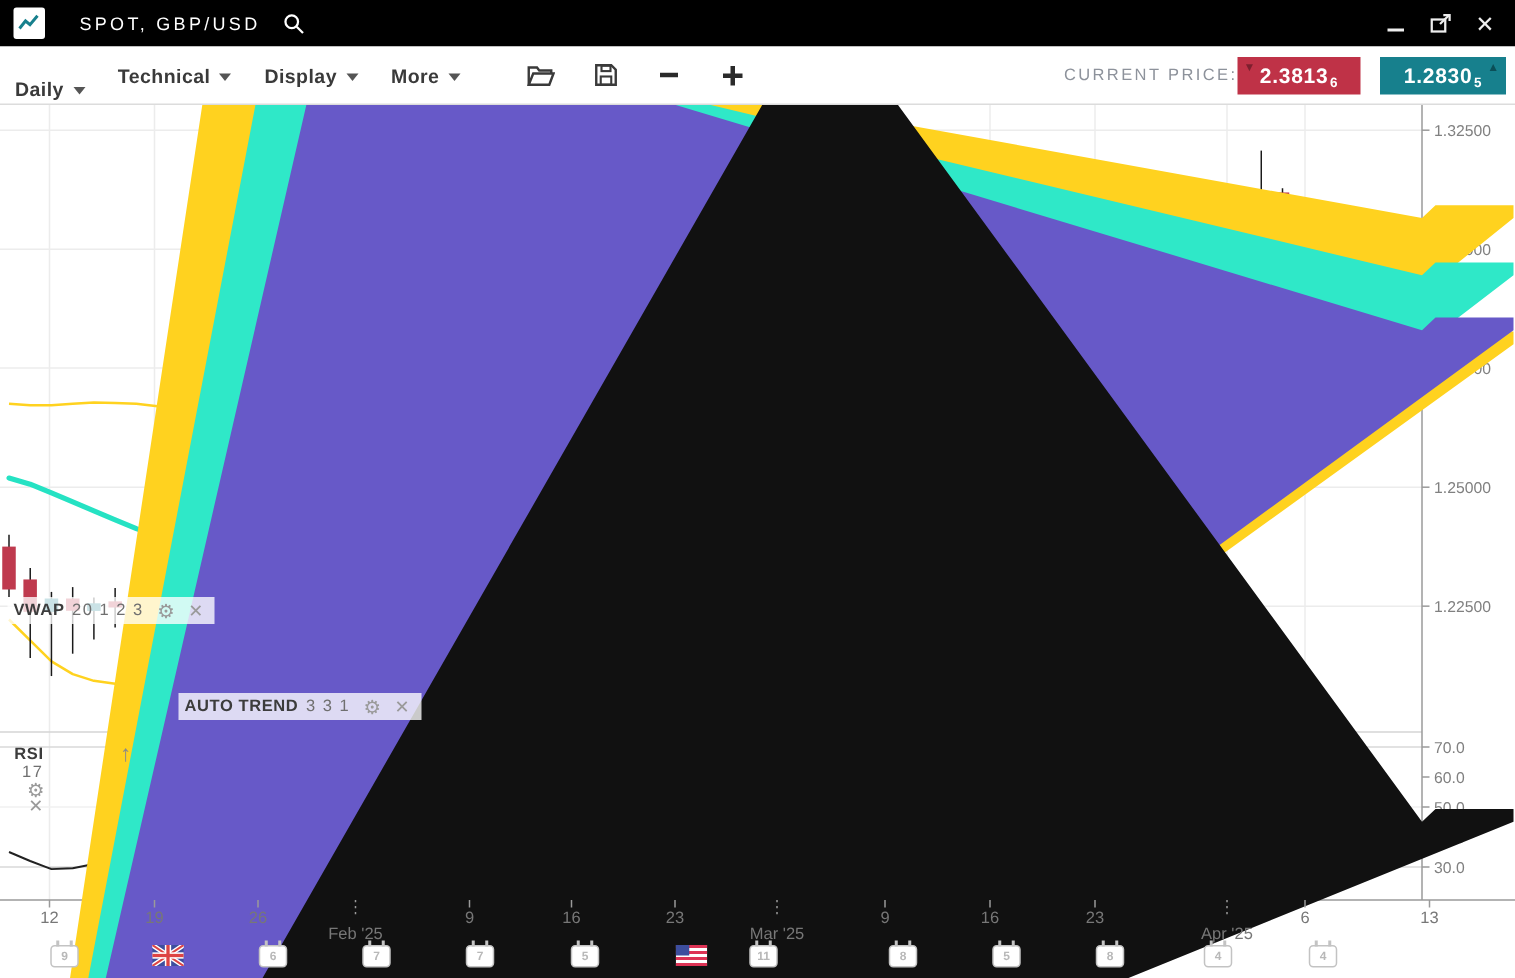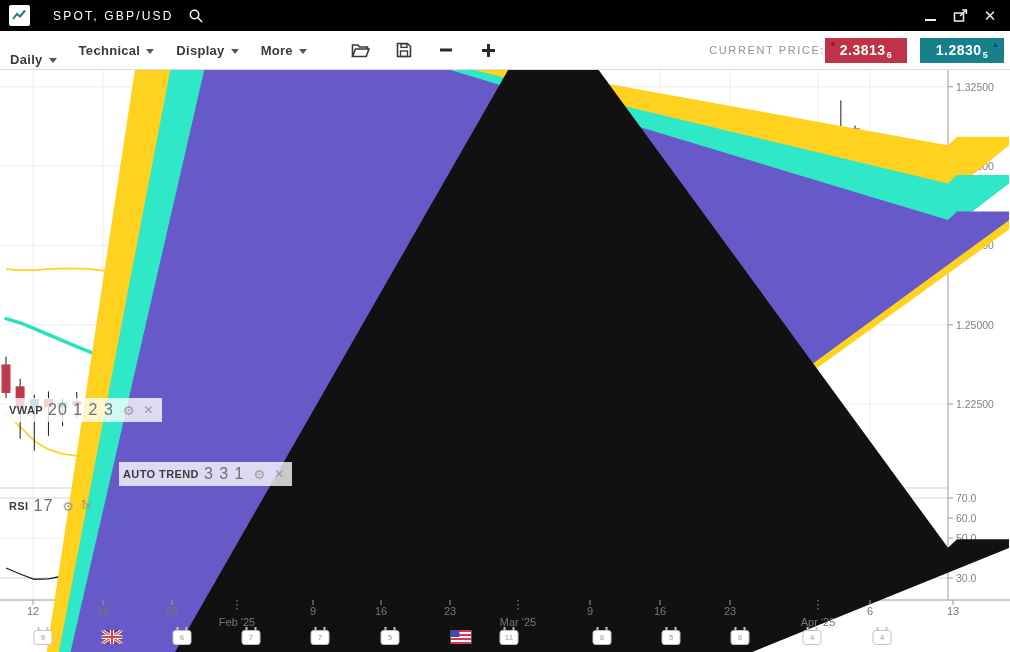--- a/index.html
+++ b/index.html
@@ -29,21 +29,21 @@
   .pb-teal{width:84px;background:#17808d;}
   .pb-sub{font-size:9px;align-self:flex-end;margin-bottom:3px;margin-left:1px;}
   .pb-arrow{position:absolute;font-size:8px;line-height:8px;}
   .pb-red .pb-arrow{left:4px;top:3px;color:#7d1f2e;}
   .pb-teal .pb-arrow{right:4px;top:3px;color:#0b4f58;}
   
   .chartwrap{position:absolute;left:0;top:70px;width:1010px;height:582px;}
   #chart-svg{position:absolute;left:0;top:0;}
   .ovl{position:absolute;display:flex;align-items:center;background:rgba(255,255,255,.78);padding:3px 8px 3px 4px;white-space:nowrap;}
   .ovl .iname{font-size:11px;font-weight:bold;color:#3c3c3c;letter-spacing:.4px;}
-  .ovl .iparam{font-size:16px;color:#6f6f6f;margin-left:5px;letter-spacing:1px;}
+  .ovl .iparam{font-size:11px;color:#6f6f6f;margin-left:5px;letter-spacing:1px;}
   .ovl .gear{font-size:13px;color:#9a9a9a;margin-left:9px;cursor:pointer;line-height:11px;}
   .ovl .xico{font-size:12px;font-weight:bold;color:#9a9a9a;margin-left:9px;cursor:pointer;line-height:11px;}
   .expand{position:absolute;font-size:15px;color:#8a8a8a;cursor:pointer;}
   
   .events{position:absolute;left:0;top:560px;width:948px;height:22px;}
   .evt{position:absolute;top:0;transform:translateX(-50%);cursor:pointer;}
   .cal{width:19px;height:15px;border:1.5px solid #c3c3c3;border-radius:3px;position:relative;display:flex;align-items:center;justify-content:center;background:#fff;}
   .cal:before,.cal:after{content:"";position:absolute;top:-4px;width:2px;height:4px;background:#c3c3c3;}
   .cal:before{left:3px;} .cal:after{right:3px;}
   .cal span{font-size:8px;color:#b8b8b8;font-weight:bold;}
@@ -382,21 +382,21 @@
       <span class="iparam">20 1 2 3</span>
       <span class="gear">⚙</span>
       <span class="xico">✕</span>
     </div>
     <div class="ovl" style="left:119px;top:347px;margin-top:45px;">
       <span class="iname">AUTO TREND</span>
       <span class="iparam">3 3 1</span>
       <span class="gear">⚙</span>
       <span class="xico">✕</span>
     </div>
-    <div class="ovl" style="left:5px;top:424px;background:transparent;">
+    <div class="ovl" style="left:5px;top:424px;background:transparent;flex-direction:column;">
       <span class="iname">RSI</span>
       <span class="iparam">17</span>
       <span class="gear">⚙</span>
       <span class="xico">✕</span>
     </div>
     <div class="expand" style="left:80px;top:424px;">↑</div>
 
     <div class="events" id="events-row">
         <div class="evt" style="left: 43px;">
           <div class="cal">

